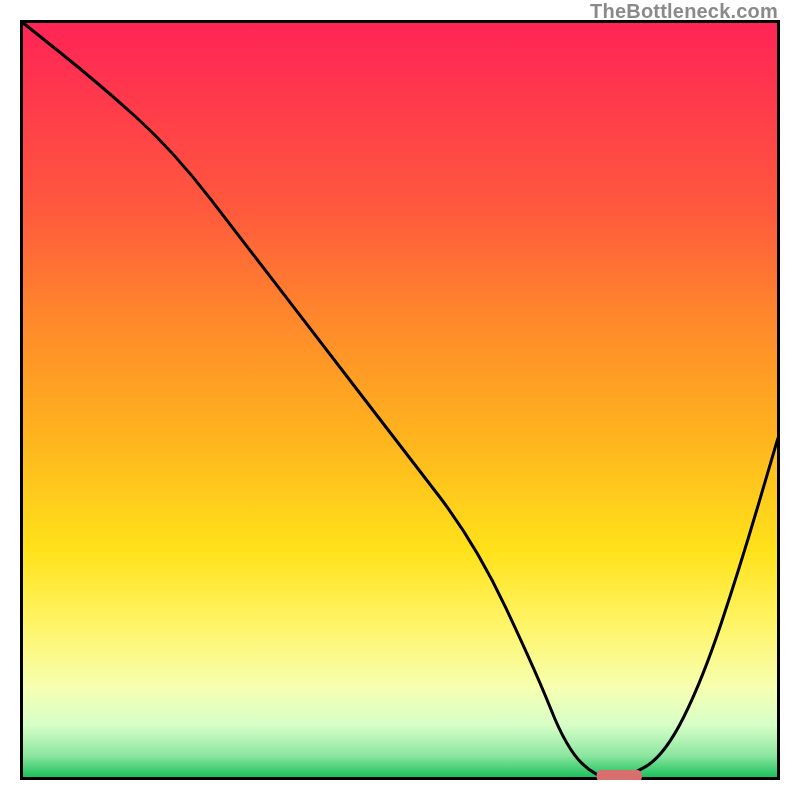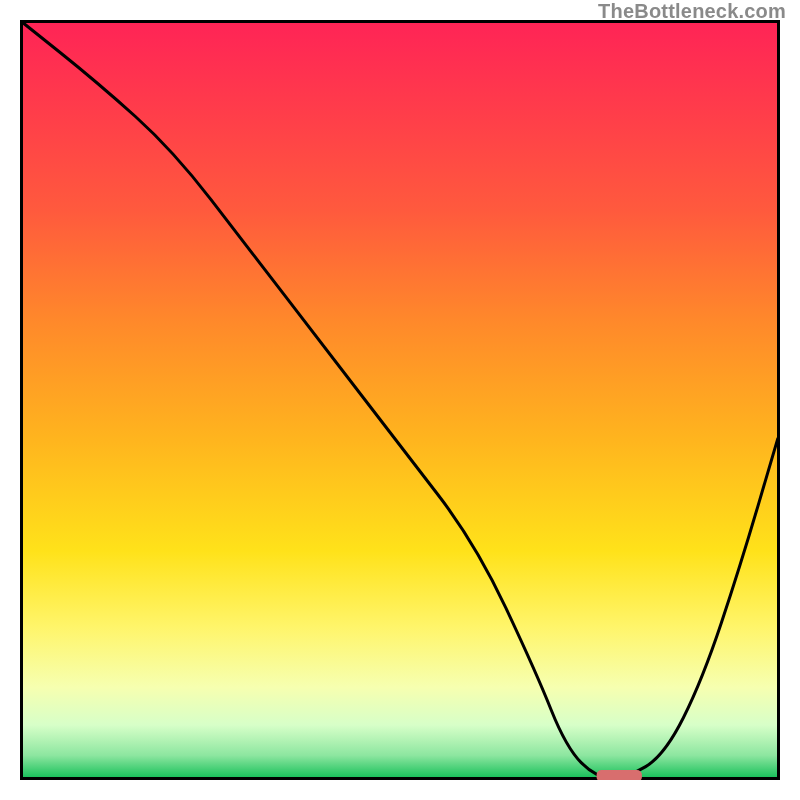--- a/index.html
+++ b/index.html
@@ -15,21 +15,21 @@
     position: absolute;
     left: 20px;
     top: 20px;
     width: 760px;
     height: 760px;
     box-sizing: border-box;
   }
   .watermark {
     position: absolute;
     top: 0;
-    right: 14px;
+    right: 22px;
     font-size: 20px;
     font-weight: 600;
     color: #8a8a8a;
     letter-spacing: 0.2px;
     z-index: 10;
   }
   svg { display: block; }
 </style>
 </head>
 <body>

